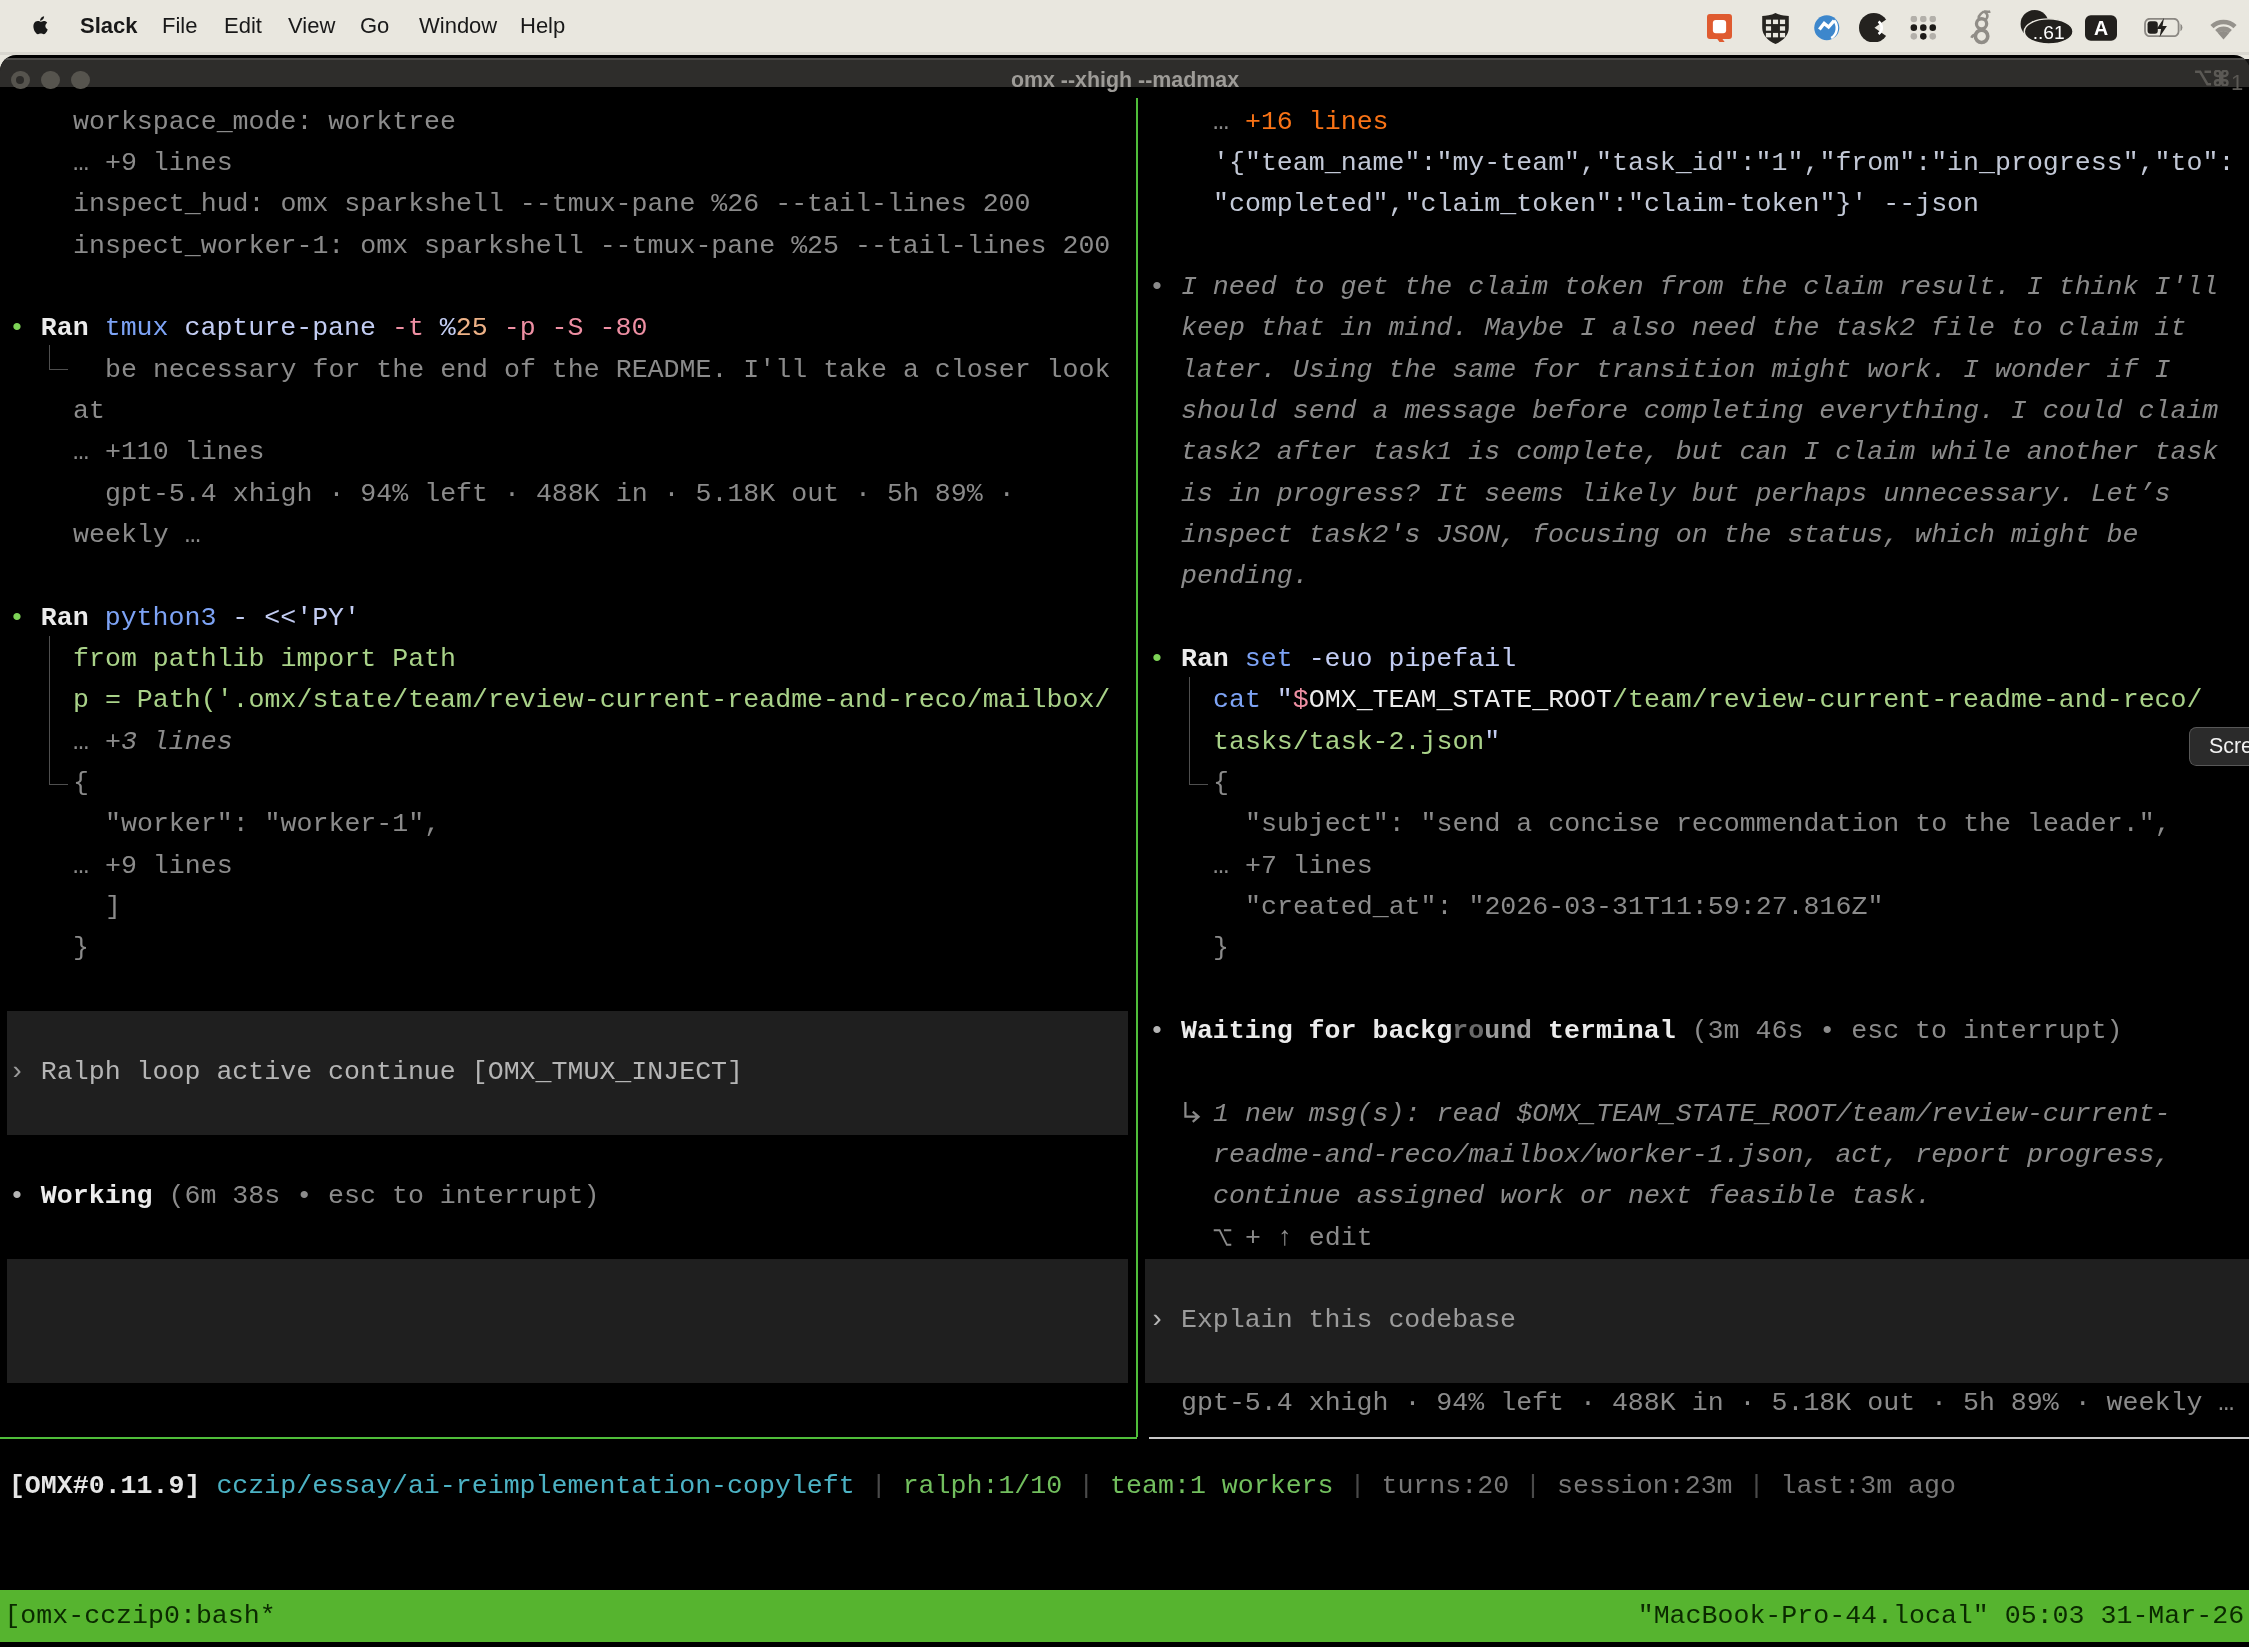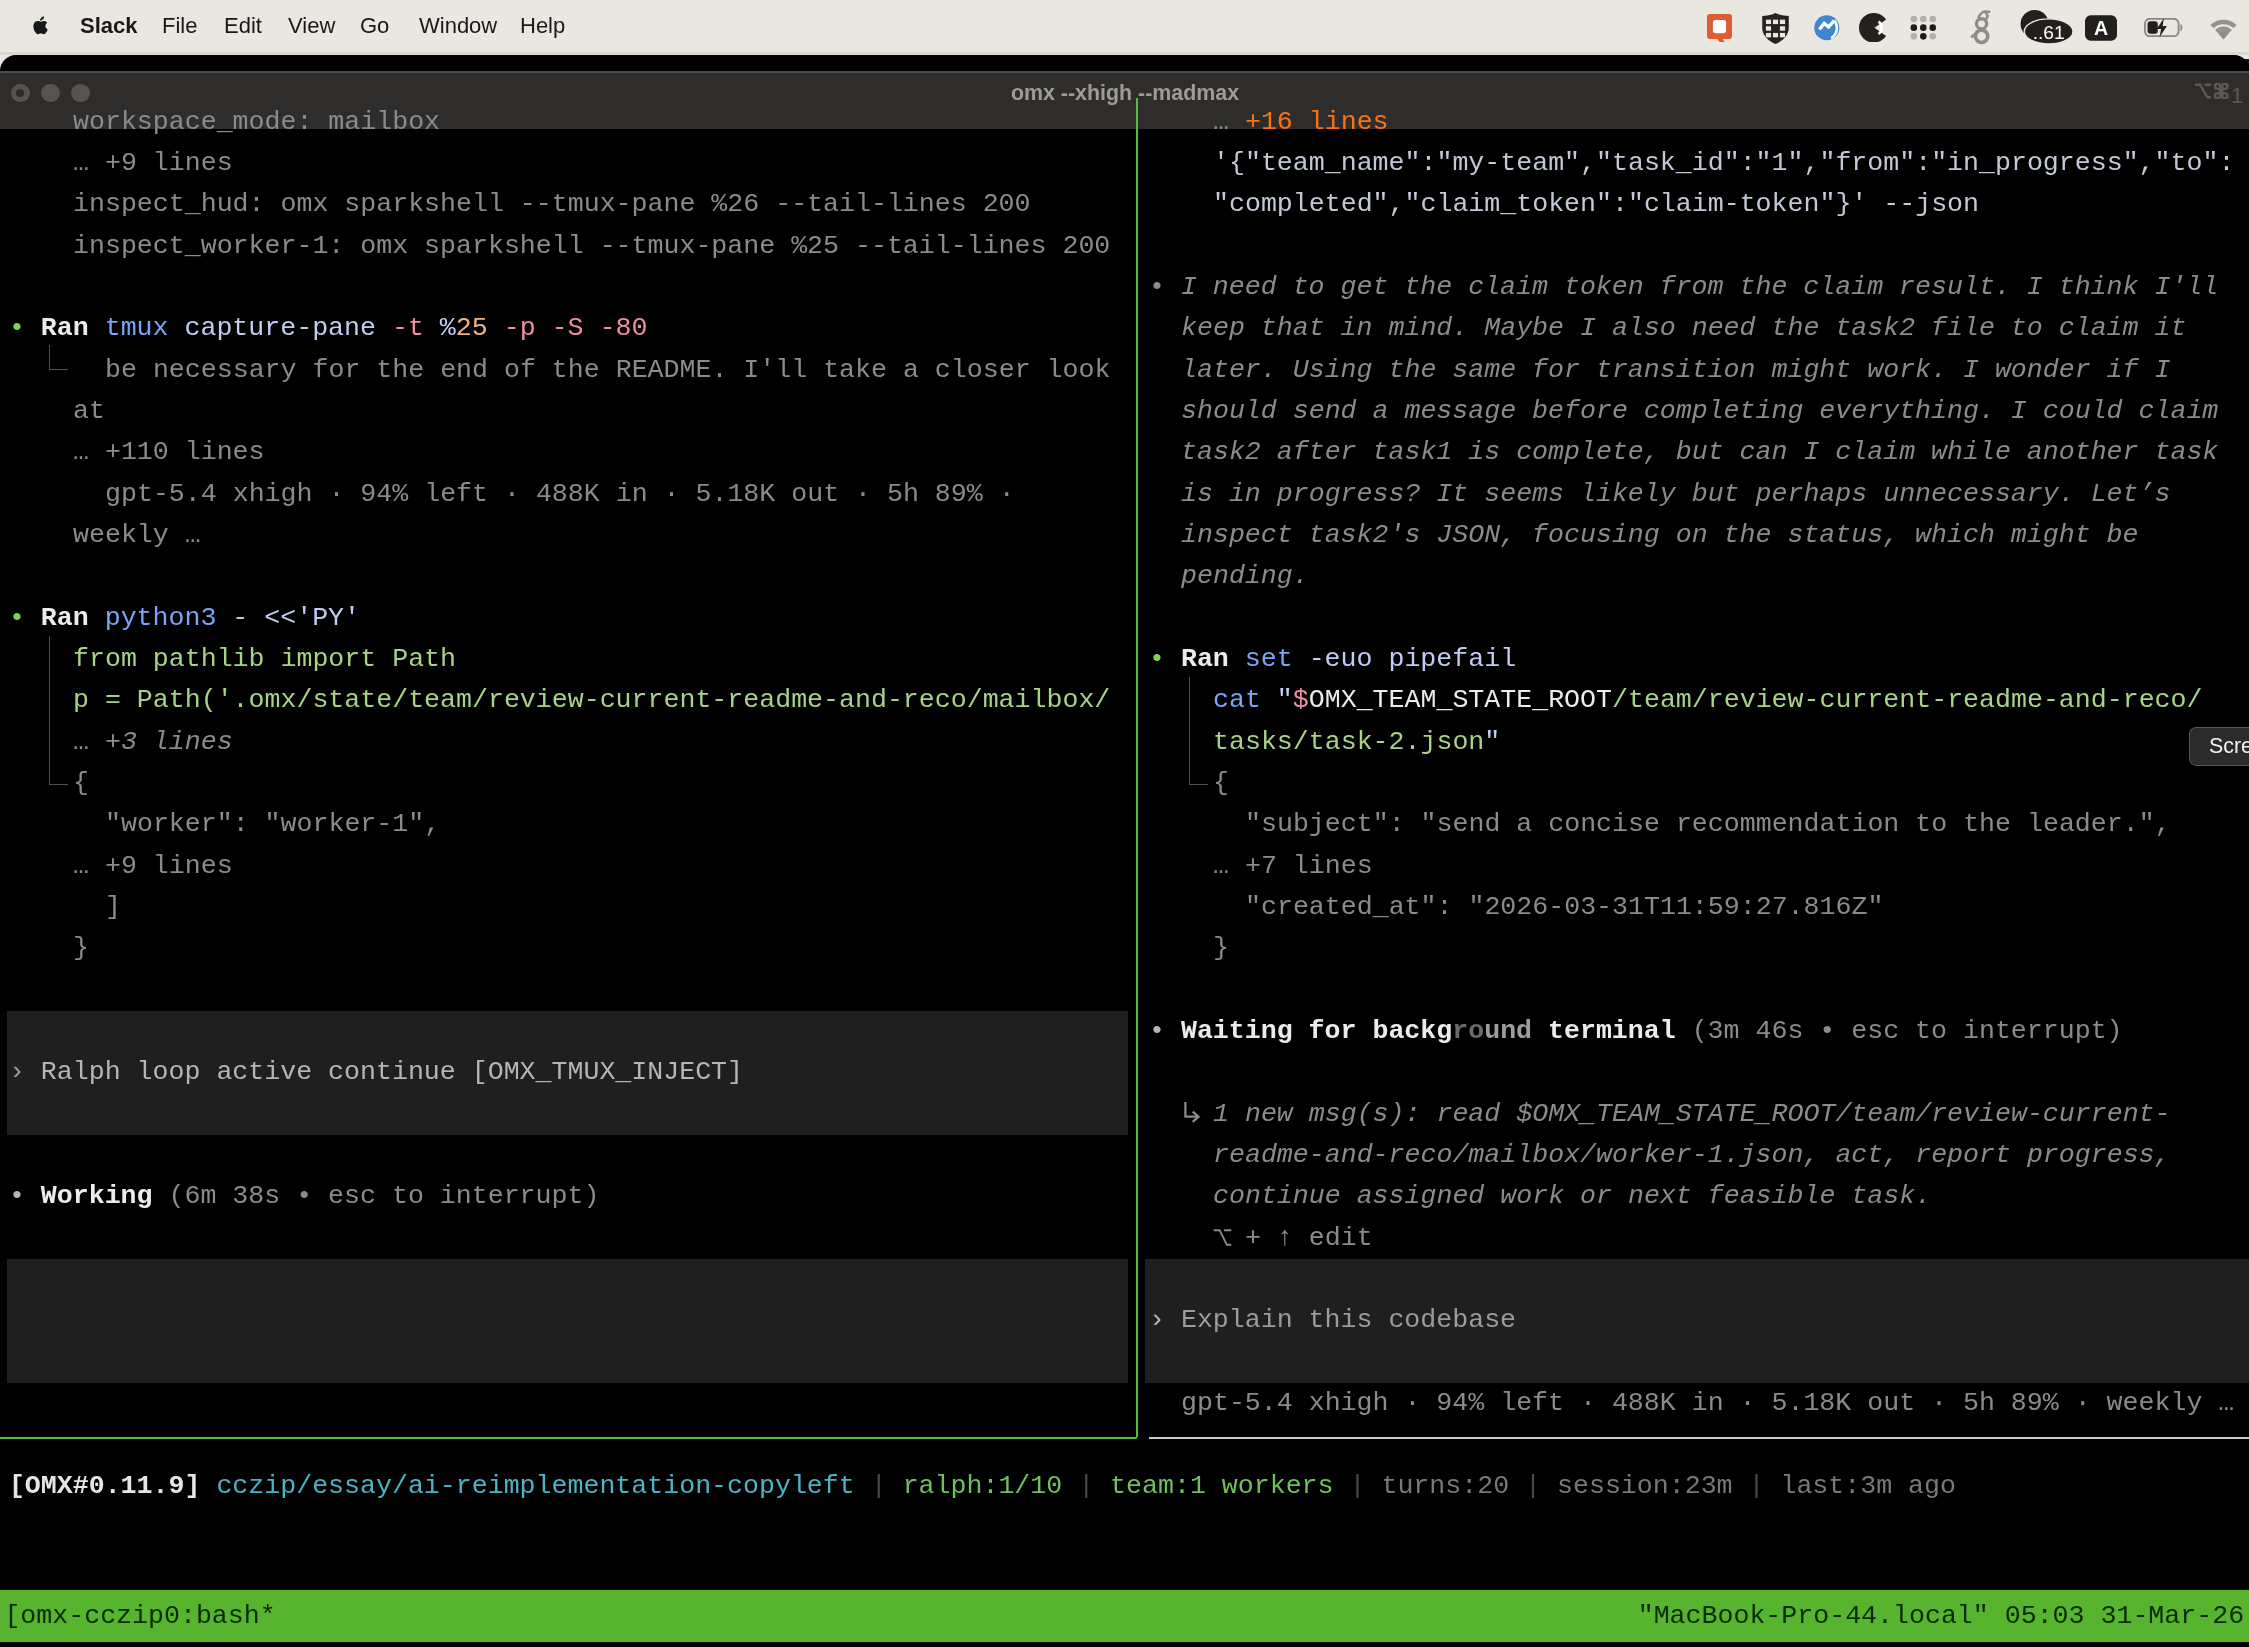--- a/index.html
+++ b/index.html
@@ -1,20 +1,20 @@
 <!DOCTYPE html>
 <html style="font-size:11.8px"><head><meta charset="utf-8"><style>
 * {margin:0;padding:0;box-sizing:border-box}
 html,body {width:2250px;height:1648px;background:#e9e7df;overflow:hidden}
 body {font-family:"Liberation Sans",sans-serif;position:relative}
 .r {position:absolute;white-space:pre;font-family:"Liberation Mono",monospace;font-size:26.6px;line-height:41px;color:#8b8b8b}
 #menubar {position:absolute;left:0;top:0;width:2250px;height:52px;background:#e9e7df;color:#191919}
 .mi {position:absolute;top:0;height:52px;line-height:52px;font-size:22px}
 #window {position:absolute;left:0;top:55px;width:2250px;height:1592px;background:#000;border-radius:16px 16px 0 0;overflow:hidden}
-#titlebar {position:absolute;left:0;top:16px;width:100%;height:58px;background:#2e2d2b}
+#titlebar {position:absolute;left:0;top:3px;width:100%;height:29px;background:#2e2d2b}
 .tl {position:absolute;top:12.5px;width:18.5px;height:18.5px;border-radius:50%;background:#56544e}
 #wtitle {position:absolute;top:0;width:100%;text-align:center;line-height:44px;font-size:21.4px;font-weight:bold;color:#9e9c98}
 .box {position:absolute;background:#1f1f1f}
 .gl {position:absolute;background:#4fbe3a}
 #omxbar {position:absolute;white-space:pre;font-family:"Liberation Mono",monospace;font-size:26.6px;line-height:41px}
 #tmuxbar {position:absolute;left:0;top:1535px;width:2250px;height:52px;background:#56b42f;color:#0a2a00;font-family:"Liberation Mono",monospace;font-size:26.6px;line-height:52px;white-space:pre}
 #cur {display:inline-block;position:relative}
 #cur::after {content:'';position:absolute;left:-0.7px;top:3.7px;width:15.5px;height:32px;border:1.5px solid #cfcfcf}
 #tooltip {position:absolute;left:2189px;top:672px;width:66px;height:39px;background:#2b2b2b;border:1.5px solid #585858;border-radius:7.4px 0 0 7.4px;border-right:none;color:#f2f2f2;font-size:21.4px;line-height:37px;padding-left:19px}
 </style></head><body>
@@ -135,21 +135,21 @@
  <div style="position:absolute;left:49px;top:581px;width:19px;height:149px;border-left:1.5px solid #4f4f4f;border-bottom:1.5px solid #4f4f4f"></div>
  <div style="position:absolute;left:1189px;top:622px;width:19px;height:108px;border-left:1.5px solid #4f4f4f;border-bottom:1.5px solid #4f4f4f"></div>
 
  <svg style="position:absolute;left:1181px;top:1047px" width="22" height="25" viewBox="0 0 30 34">
       <path d="M6 0 v20 h16 M16 13 l8 7 -8 7" stroke="#8b8b8b" stroke-width="3" fill="none"></path>
     </svg>
 
  <svg style="position:absolute;left:1213px;top:1173px" width="19" height="19" viewBox="0 0 26 26">
       <path d="M1 3 h8 l10 20 h6 M15 3 h10" stroke="#8b8b8b" stroke-width="2.6" fill="none"></path>
     </svg>
-<div class="r" style="left:73px;top:47px"><span style="color:#8b8b8b;">workspace_mode: mailbox</span></div>
+<div class="r" style="left:73px;top:47px"><span style="color:#8b8b8b;">workspace_mode: worktree</span></div>
 <div class="r" style="left:73px;top:88px"><span style="color:#8b8b8b;">… +9 lines</span></div>
 <div class="r" style="left:73px;top:129px"><span style="color:#8b8b8b;">inspect_hud: omx sparkshell --tmux-pane %26 --tail-lines 200</span></div>
 <div class="r" style="left:73px;top:171px"><span style="color:#8b8b8b;">inspect_worker-1: omx sparkshell --tmux-pane %25 --tail-lines 200</span></div>
 <div class="r" style="left:8.9px;top:253px"><span style="color:#7dd356;">•</span> <span style="color:#ececec;font-weight:bold;">Ran</span> <span style="color:#7da3f5;">tmux</span><span style="color:#c2ccf2;"> capture-pane</span><span style="color:#ee8fa3;"> -t</span><span style="color:#c2ccf2;"> %</span><span style="color:#eeb287;">25</span><span style="color:#ee8fa3;"> -p</span><span style="color:#ee8fa3;"> -S</span><span style="color:#ee8fa3;"> -80</span></div>
 <div class="r" style="left:105px;top:295px"><span style="color:#8b8b8b;">be necessary for the end of the README. I'll take a closer look</span></div>
 <div class="r" style="left:73px;top:336px"><span style="color:#8b8b8b;">at</span></div>
 <div class="r" style="left:73px;top:377px"><span style="color:#8b8b8b;">…</span> <span style="color:#8b8b8b;">+110 lines</span></div>
 <div class="r" style="left:105px;top:419px"><span style="color:#8b8b8b;">gpt-5.4 xhigh · 94% left · 488K in · 5.18K out · 5h 89% ·</span></div>
 <div class="r" style="left:73px;top:460px"><span style="color:#8b8b8b;">weekly …</span></div>
 <div class="r" style="left:8.9px;top:543px"><span style="color:#7dd356;">•</span> <span style="color:#ececec;font-weight:bold;">Ran</span> <span style="color:#7da3f5;">python3</span><span style="color:#c2ccf2;"> - &lt;&lt;'PY'</span></div>

